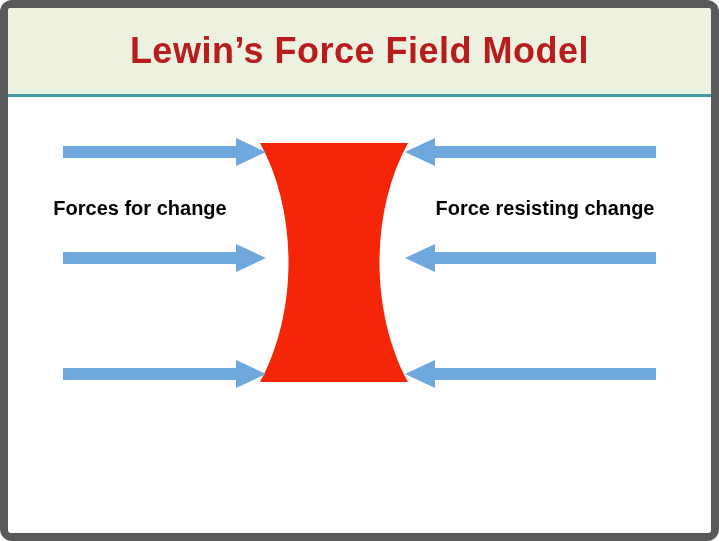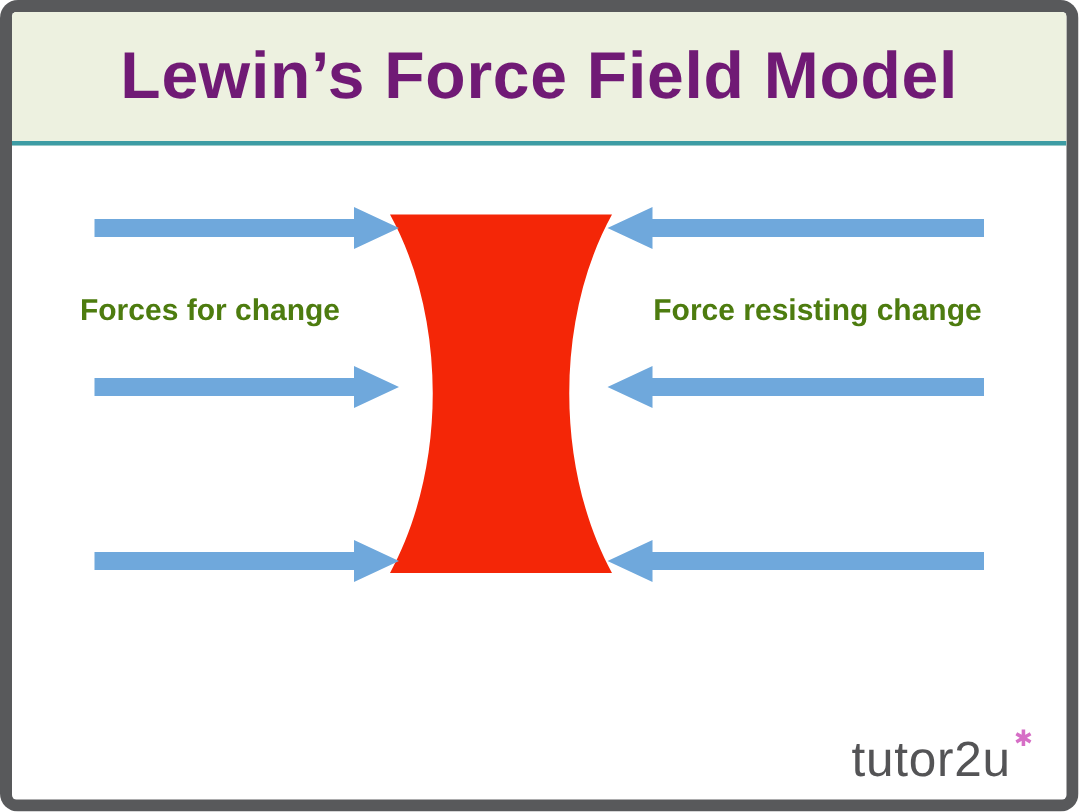--- a/index.html
+++ b/index.html
@@ -28,23 +28,23 @@
   .header {
     background: var(--header-bg, #edf1e0);
     height: 86px;
     flex: 0 0 86px;
     display: flex;
     align-items: center;
     justify-content: center;
     border-bottom: 3px solid var(--divider, #3d9ca4);
   }
   .title {
-    font-size: 44px;
+    font-size: 36px;
     font-weight: 600;
-    color: #701a75;
+    color: #b91c1c;
     letter-spacing: 0.5px;
     white-space: nowrap;
   }
   .content {
     position: relative;
     flex: 1 1 auto;
   }
   svg.diagram {
     position: absolute;
     left: 0;
@@ -58,21 +58,21 @@
   }
   .arrow {
     fill: var(--arrow, #6fa8dc);
     stroke: none;
   }
   .label {
     position: absolute;
     transform: translate(-50%, -50%);
     font-size: 20px;
     font-weight: bold;
-    color: #4d7c0f;
+    color: #000000;
     white-space: nowrap;
   }
   .logo {
     position: absolute;
     right: 22px;
     bottom: 8px;
     font-size: 33px;
     font-weight: 500;
     color: var(--logo-text, #545456);
     letter-spacing: 0.5px;
@@ -109,19 +109,16 @@
         <polygon class="arrow" points="648,155 427,155 427,147 397,161 427,175 427,167 648,167"></polygon>
         <polygon class="arrow" points="648,271 427,271 427,263 397,277 427,291 427,283 648,283"></polygon>
       </svg>
 
       <div class="label" style="left:132px; top:111px">Forces for change</div>
 
       <div class="label" style="left:537px; top:111px">Force resisting change</div>
 
 
 
-      <div class="logo">
-        <span>tutor2u</span><span class="flower">✱</span>
-      </div>
 
     </div>
   </div>
 </div>
 
 </body></html>

